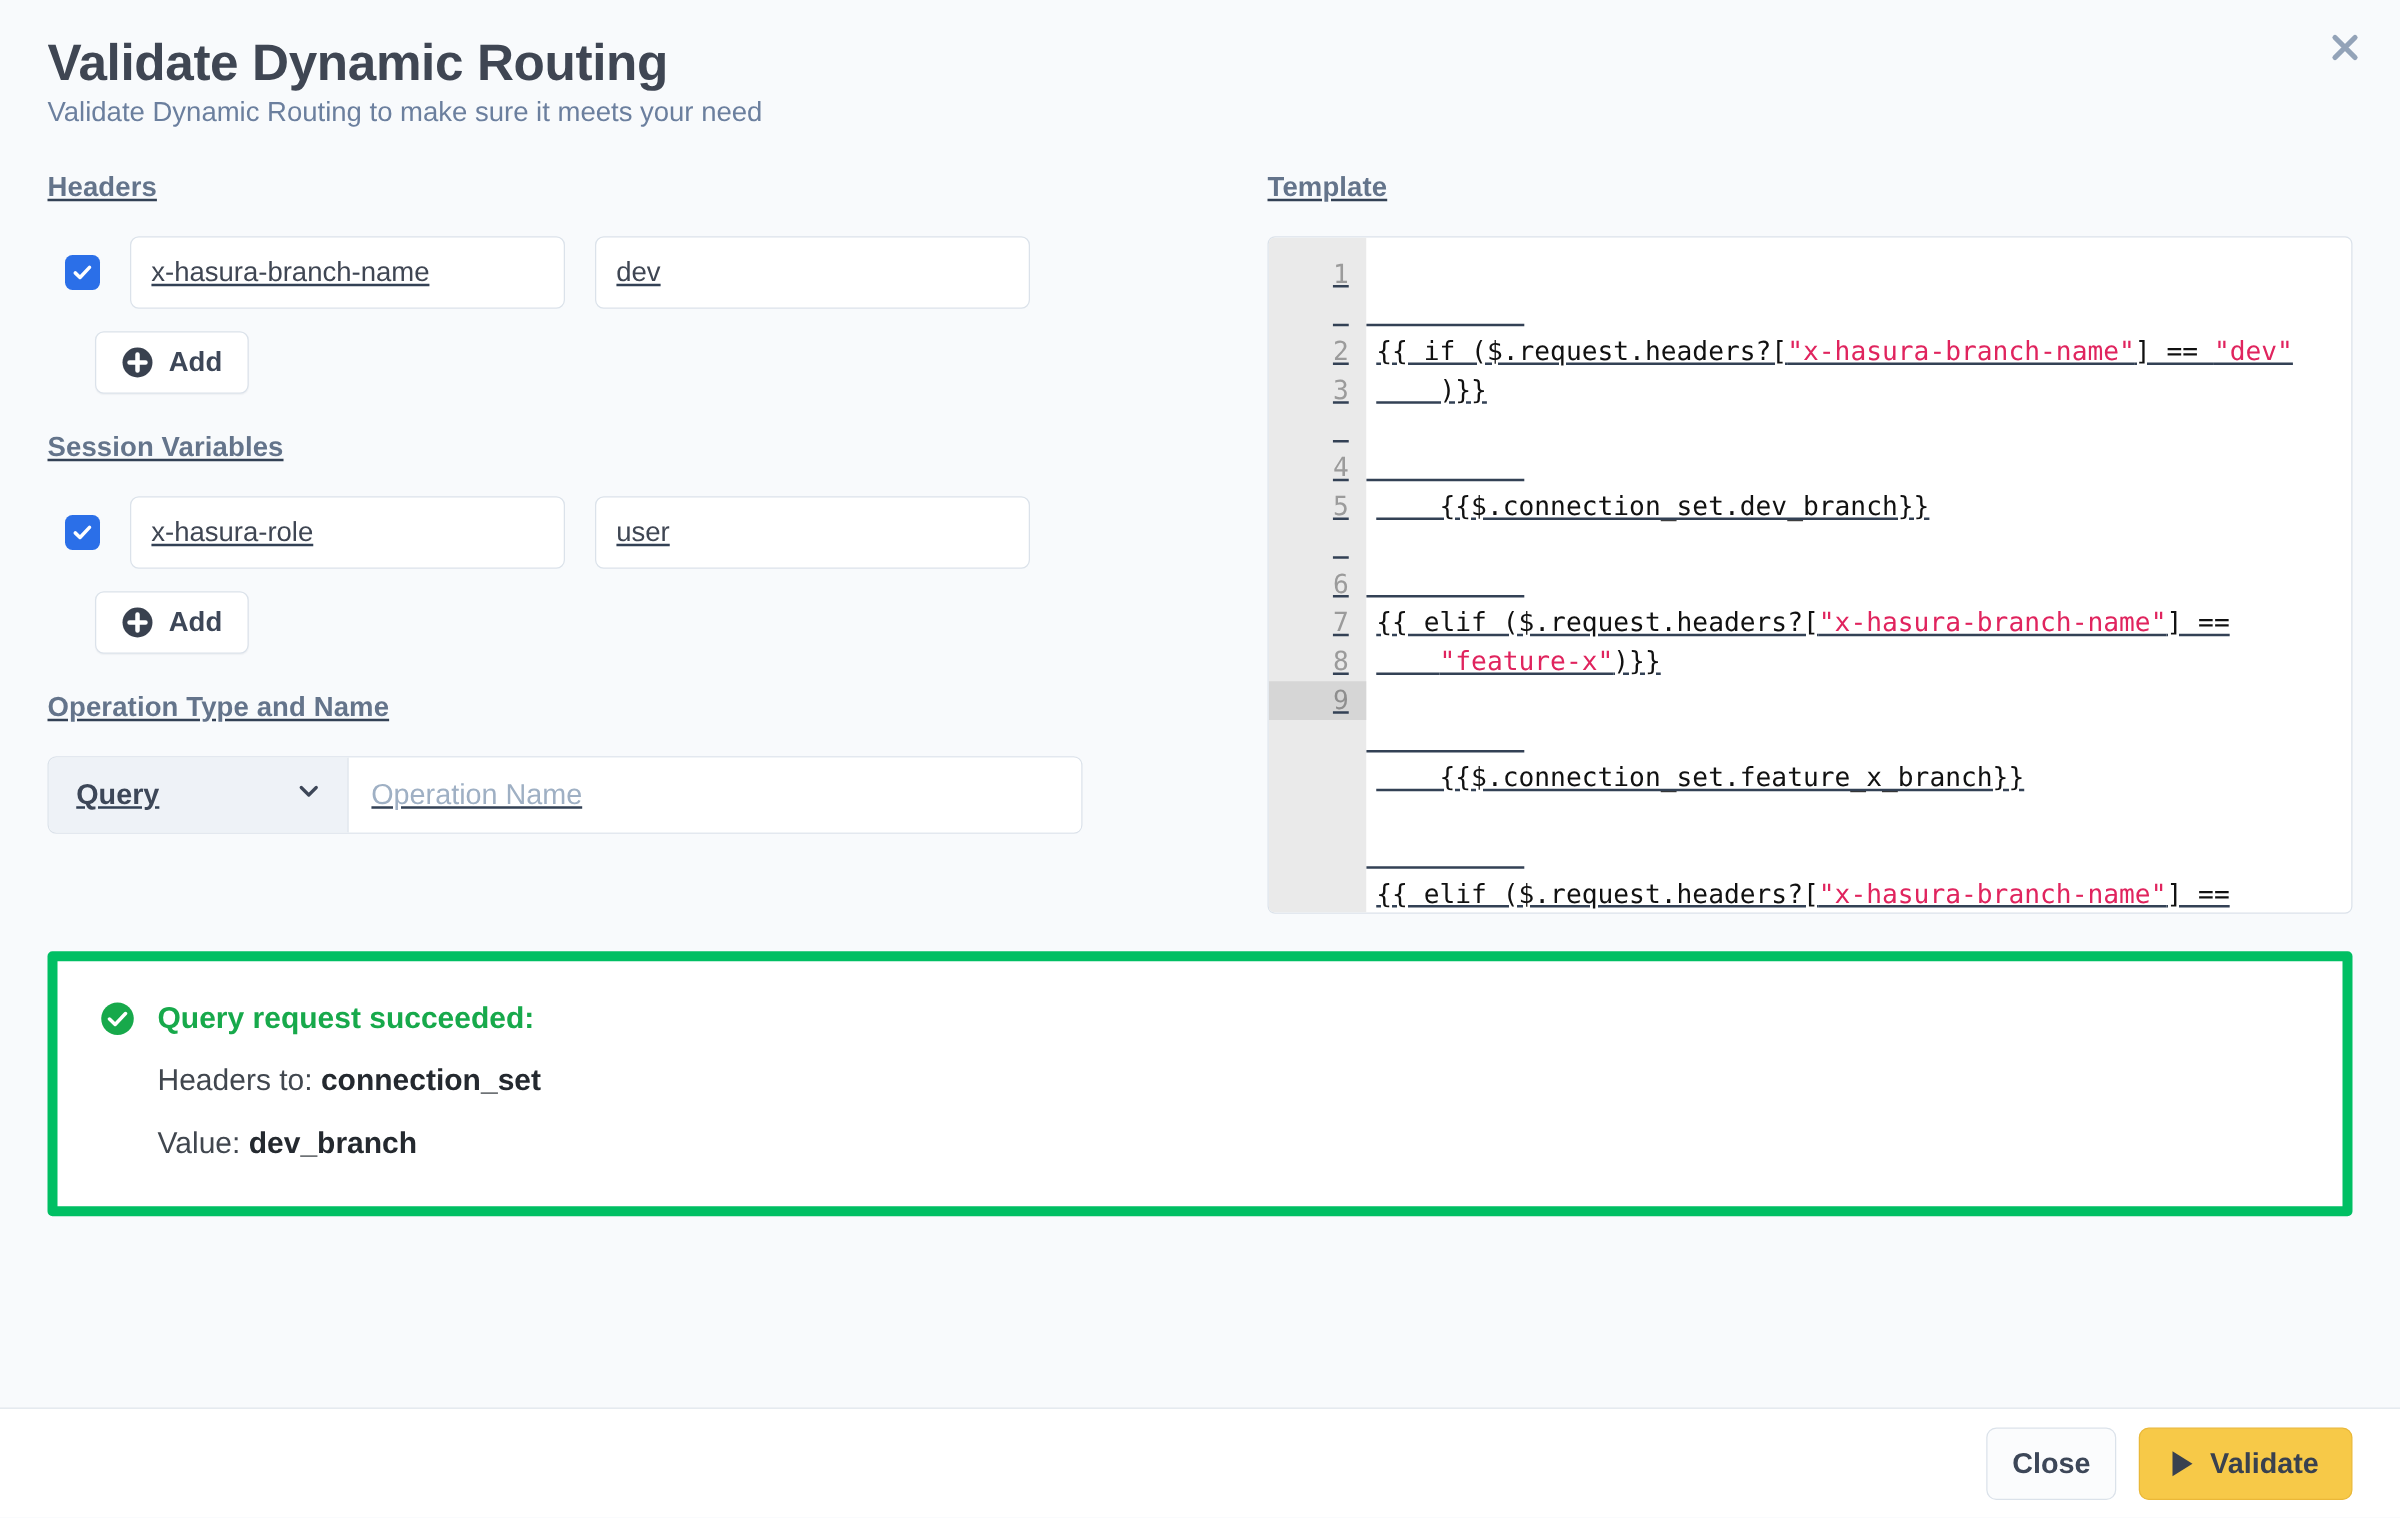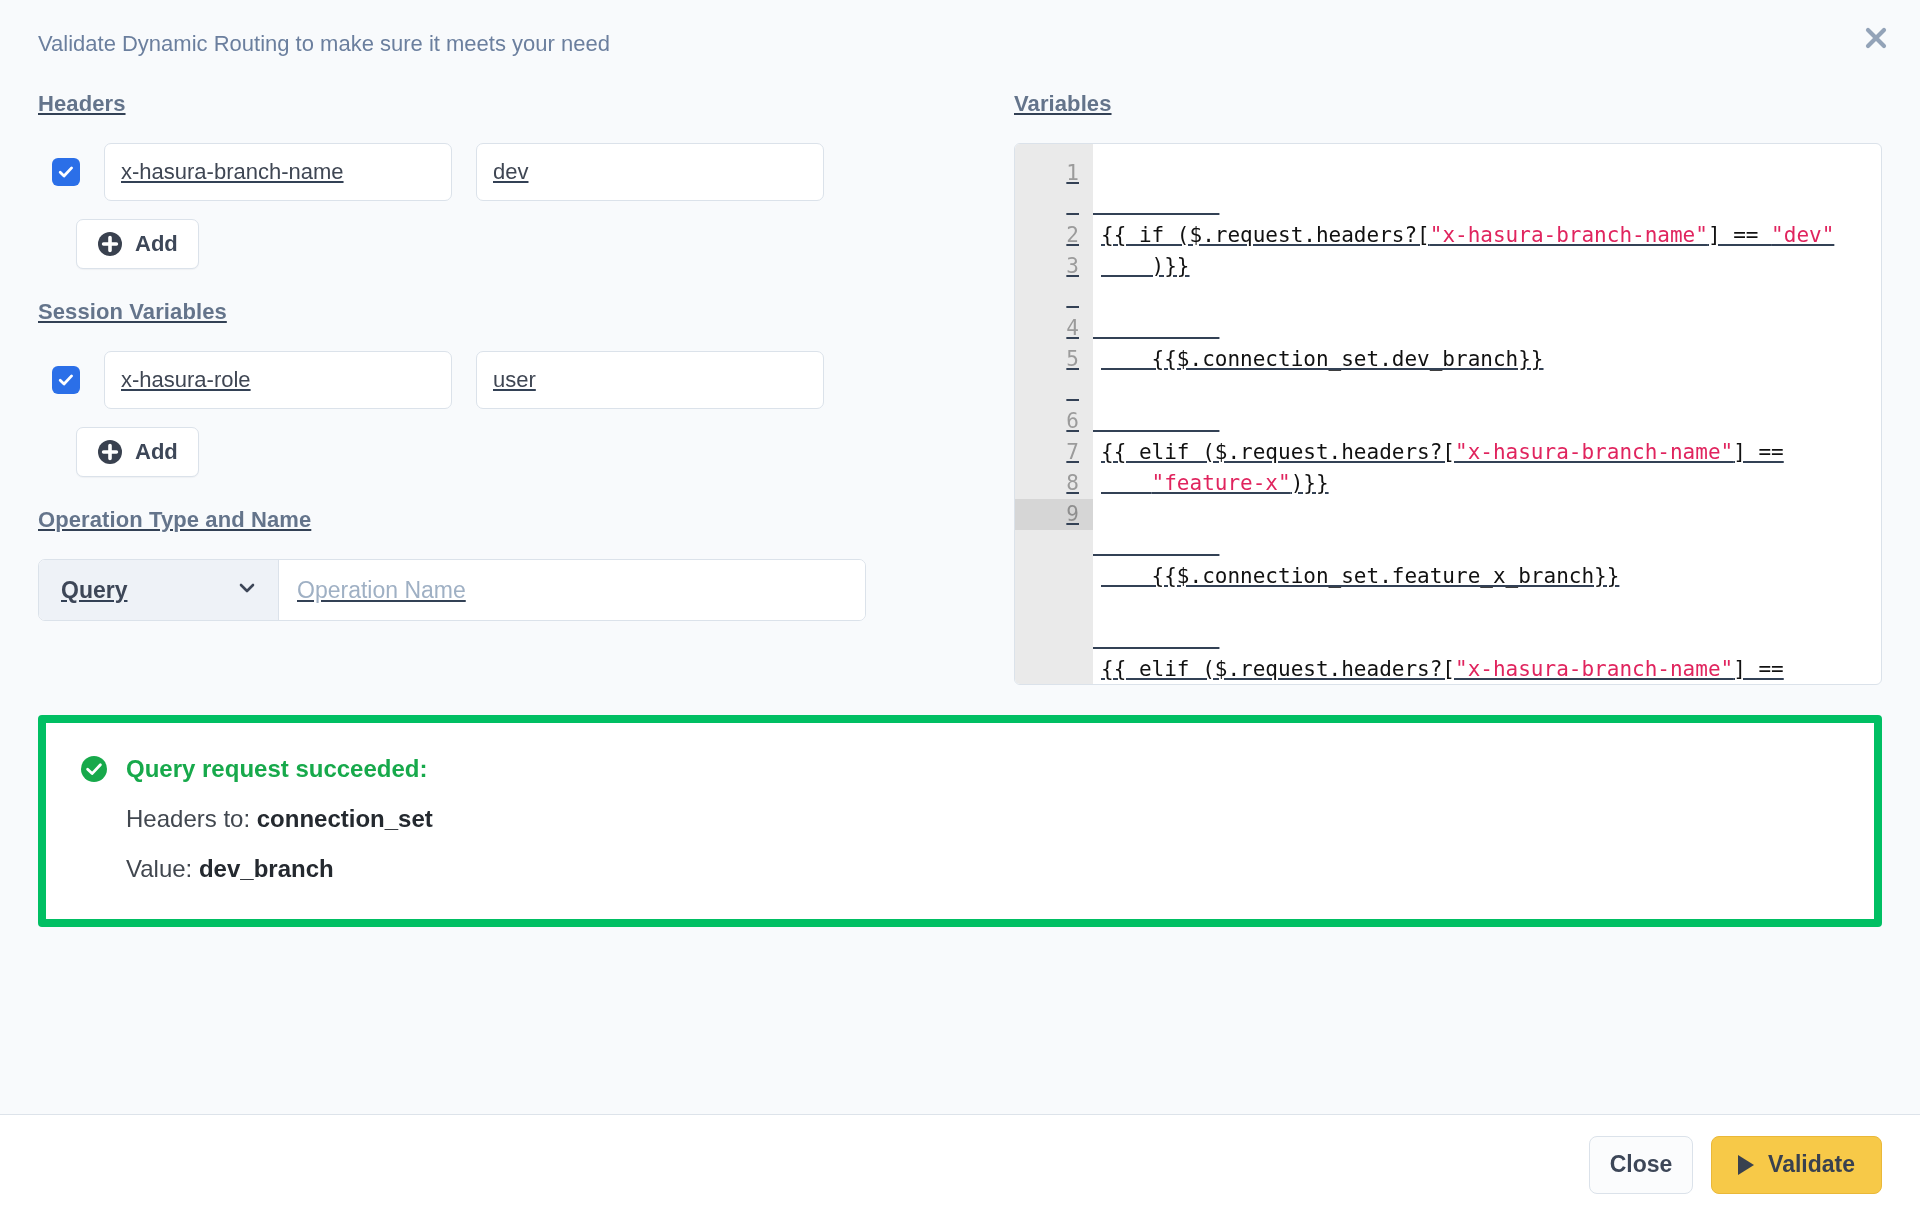--- a/index.html
+++ b/index.html
@@ -248,21 +248,21 @@
     color: #41474f;
   }
   .result-line b { color: #24292f; font-weight: bold; }
 
   
   .footer-spacer { flex: 1 1 auto; }
   .dialog-foot {
     flex: 0 0 auto;
     border-top: 1px solid #dde3ea;
     background: #ffffff;
-    height: 100px;
+    height: 88px;
     display: flex;
     align-items: center;
     justify-content: flex-end;
     padding: 0 38px;
     gap: 18px;
   }
   .btn {
     height: 58px;
     border-radius: 8px;
     font-family: "Liberation Sans", sans-serif;
@@ -287,20 +287,21 @@
     color: #39414f;
   }
   .btn-validate .play { width: 0; height: 0; border-left: 16px solid #39414f; border-top: 10px solid transparent; border-bottom: 10px solid transparent; }
 </style>
 </head>
 <body>
 
 <div class="dialog">
 
   <div class="dialog-head">
+    <div class="dialog-title">Validate Dynamic Routing</div>
     <div class="dialog-subtitle">Validate Dynamic Routing to make sure it meets your need</div>
     <div class="close-x">
       <svg width="28" height="28" viewBox="0 0 28 28" aria-hidden="true">
         <path d="M6 6 L22 22 M22 6 L6 22" stroke="#93a3b8" stroke-width="4.2" stroke-linecap="round"></path>
       </svg>
     </div>
   </div>
 
   <div class="dialog-body">
 
@@ -361,21 +362,21 @@
             <svg width="22" height="22" viewBox="0 0 22 22" aria-hidden="true">
               <path d="M5 8 L11 14 L17 8" fill="none" stroke="#3d4758" stroke-width="2.6" stroke-linecap="round" stroke-linejoin="round"></path>
             </svg>
           </span>
         </div>
         <input class="op-name" type="text" placeholder="Operation Name" style="">
       </div>
     </div>
 
     <div class="col-right">
-      <div class="section-label template-label">Variables</div>
+      <div class="section-label template-label">Template</div>
 
       <div class="editor">
         <div class="gutter">
           <div class="ln">1</div>
           <div class="ln blank">&nbsp;</div>
           <div class="ln">2</div>
           <div class="ln">3</div>
           <div class="ln blank">&nbsp;</div>
           <div class="ln">4</div>
           <div class="ln">5</div>

